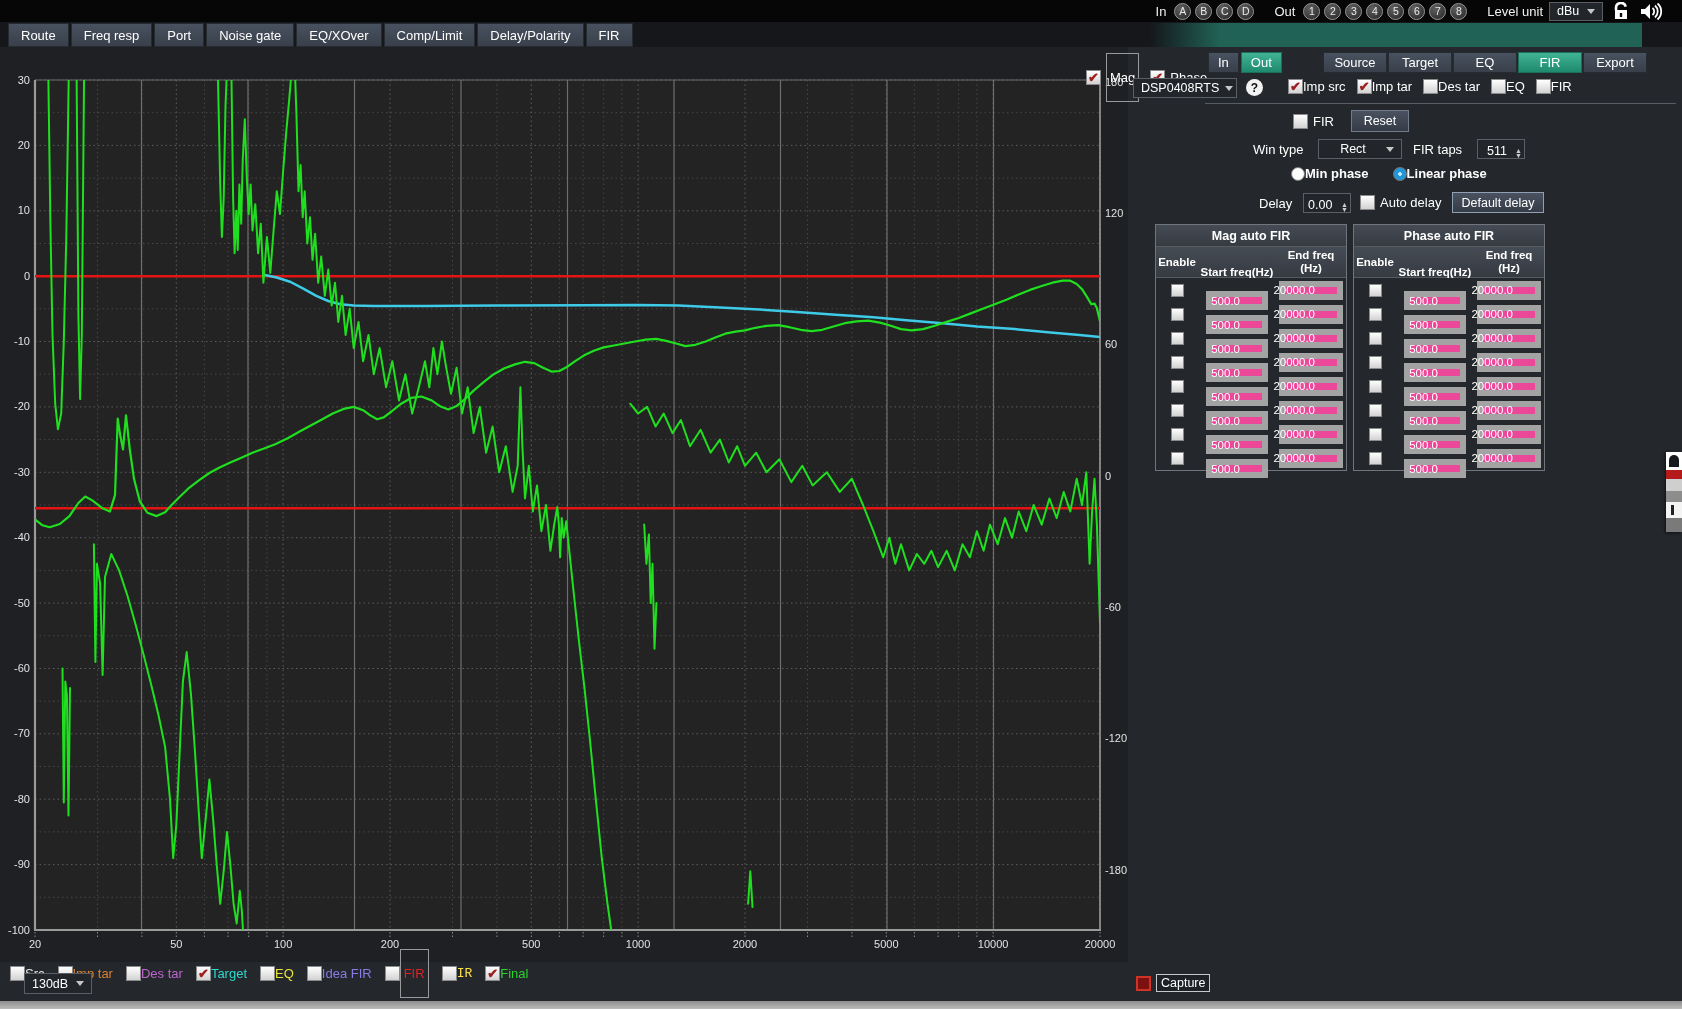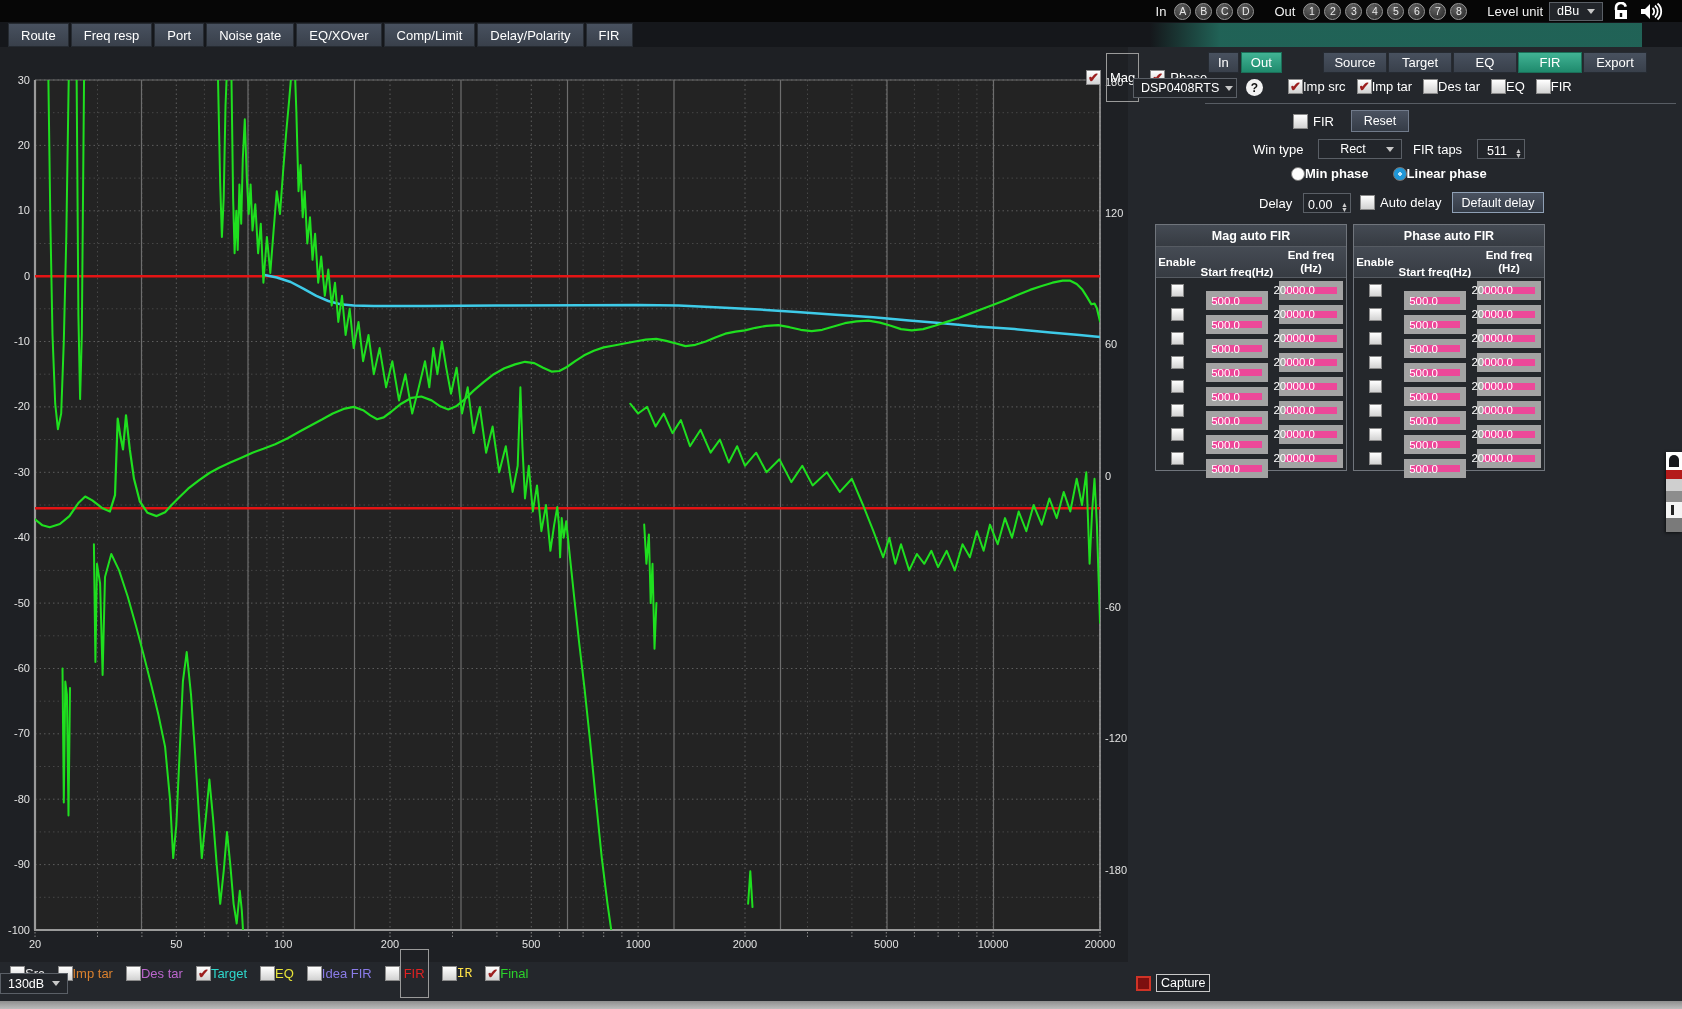--- a/index.html
+++ b/index.html
@@ -68,21 +68,21 @@
                   align-items:center; text-align:center; line-height:1.1; }
   .ftable .row { display:flex; height:24px; align-items:center; }
   .c0 { width:42px; display:flex; justify-content:center; }
   .c1 { width:78px; display:flex; justify-content:center;margin-top:21px; }
   .c2 { width:70px; display:flex; justify-content:center; }
   .cellbox { background:#ec4899; border:6px solid #a3a3a3; color:#fff; font-size:11.5px; height:19px;
              display:flex; align-items:center; justify-content:flex-end; padding-right:22px; }
 
   
   .legend { position:absolute; left:10px; top:949px; display:flex; gap:13px; align-items:center; font-size:13px; }
-  .bottombar-sel { position:absolute; left:0; top:973px; width:68px; height:21px; }
+  .bottombar-sel { position:absolute; left:24px; top:973px; width:68px; height:21px; }
   .capture { position:absolute; left:1136px; top:974px; display:flex; align-items:center; gap:5px; }
   .capture .cap-lbl { border:1px solid #c8c8c8; padding:1px 4px; font-size:12.5px; color:#fff; background:#1e2126; }
   .bottom-edge { position:absolute; left:0; top:1001px; width:1682px; height:8px;
                  background:linear-gradient(#8e8e8e,#bcbcbc); }
 
   
   .sliver { position:absolute; left:1666px; top:452px; width:16px; height:80px; background:#e8e8e8;
             box-shadow:-1px 1px 3px rgba(0,0,0,.6); }
   .sliver .s1 { height:18px; background:#fff; position:relative; }
   .sliver .s1::after { content:""; position:absolute; left:3px; top:3px; width:10px; height:12px;

